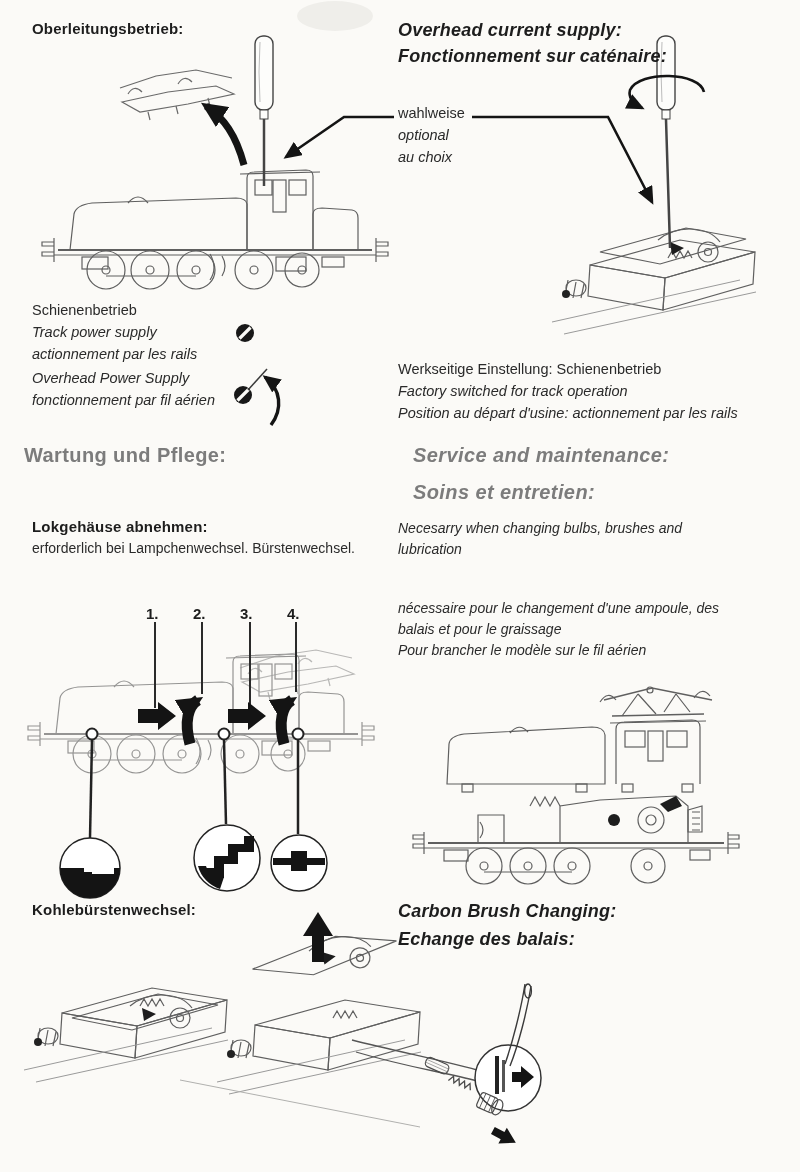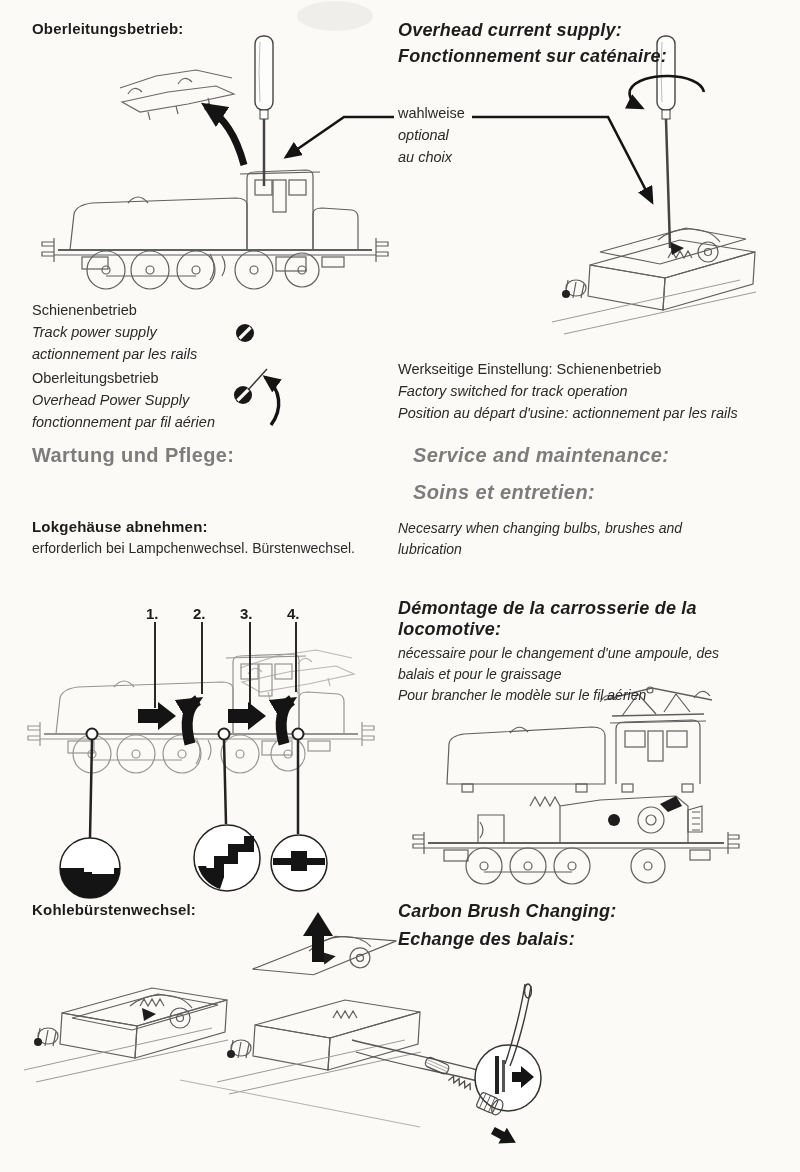--- a/index.html
+++ b/index.html
@@ -274,47 +274,45 @@
   <div class="it">au choix</div>
 </div>
 
 <div class="abs txt" style="left:32px;top:299px;">
   <div>Schienenbetrieb</div>
   <div class="it">Track power supply</div>
   <div class="it">actionnement par les rails</div>
 </div>
 
 <div class="abs txt" style="left:32px;top:367px;">
-  <div>Oberleitungsbetrieb</div>
   <div class="it">Overhead Power Supply</div>
   <div class="it">fonctionnement par fil aérien</div>
 </div>
 
 <div class="abs txt" style="left:398px;top:358px;">
   <div>Werkseitige Einstellung: Schienenbetrieb</div>
   <div class="it">Factory switched for track operation</div>
   <div class="it">Position au départ d'usine: actionnement par les rails</div>
 </div>
 
-<div class="abs big" style="left:32px;top:444px;">Wartung und Pflege:</div>
+<div class="abs big" style="left:24px;top:444px;">Wartung und Pflege:</div>
 <div class="abs bigit" style="left:398px;top:444px;">Service and maintenance:</div>
 <div class="abs bigit" style="left:398px;top:481px;">Soins et entretien:</div>
 
 <div class="abs" style="left:32px;top:518px;width:360px;">
   <div class="h-bold" style="margin-bottom:3px;">Lokgehäuse abnehmen:</div>
   <div class="txt14">erforderlich bei Lampchenwechsel. Bürstenwechsel.</div>
 </div>
 
 <div class="abs" style="left:398px;top:518px;width:380px;">
   <div class="txt14 it" style="font-style:italic;">Necesarry when changing bulbs, brushes and</div>
   <div class="txt14" style="font-style:italic;">lubrication</div>
 </div>
 
 <div class="abs" style="left:398px;top:598px;width:380px;">
-  <div class="h-boldit" style="margin-bottom:3px;">Démontage de la carrosserie de la locomotive:</div>
   <div class="txt14" style="font-style:italic;">nécessaire pour le changement d'une ampoule, des</div>
   <div class="txt14" style="font-style:italic;">balais et pour le graissage</div>
   <div class="txt14" style="font-style:italic;">Pour brancher le modèle sur le fil aérien</div>
 </div>
 
 <span class="abs stepnum" style="left:146px;top:605px;">1.</span>
 <span class="abs stepnum" style="left:193px;top:605px;">2.</span>
 <span class="abs stepnum" style="left:240px;top:605px;">3.</span>
 <span class="abs stepnum" style="left:287px;top:605px;">4.</span>
 

